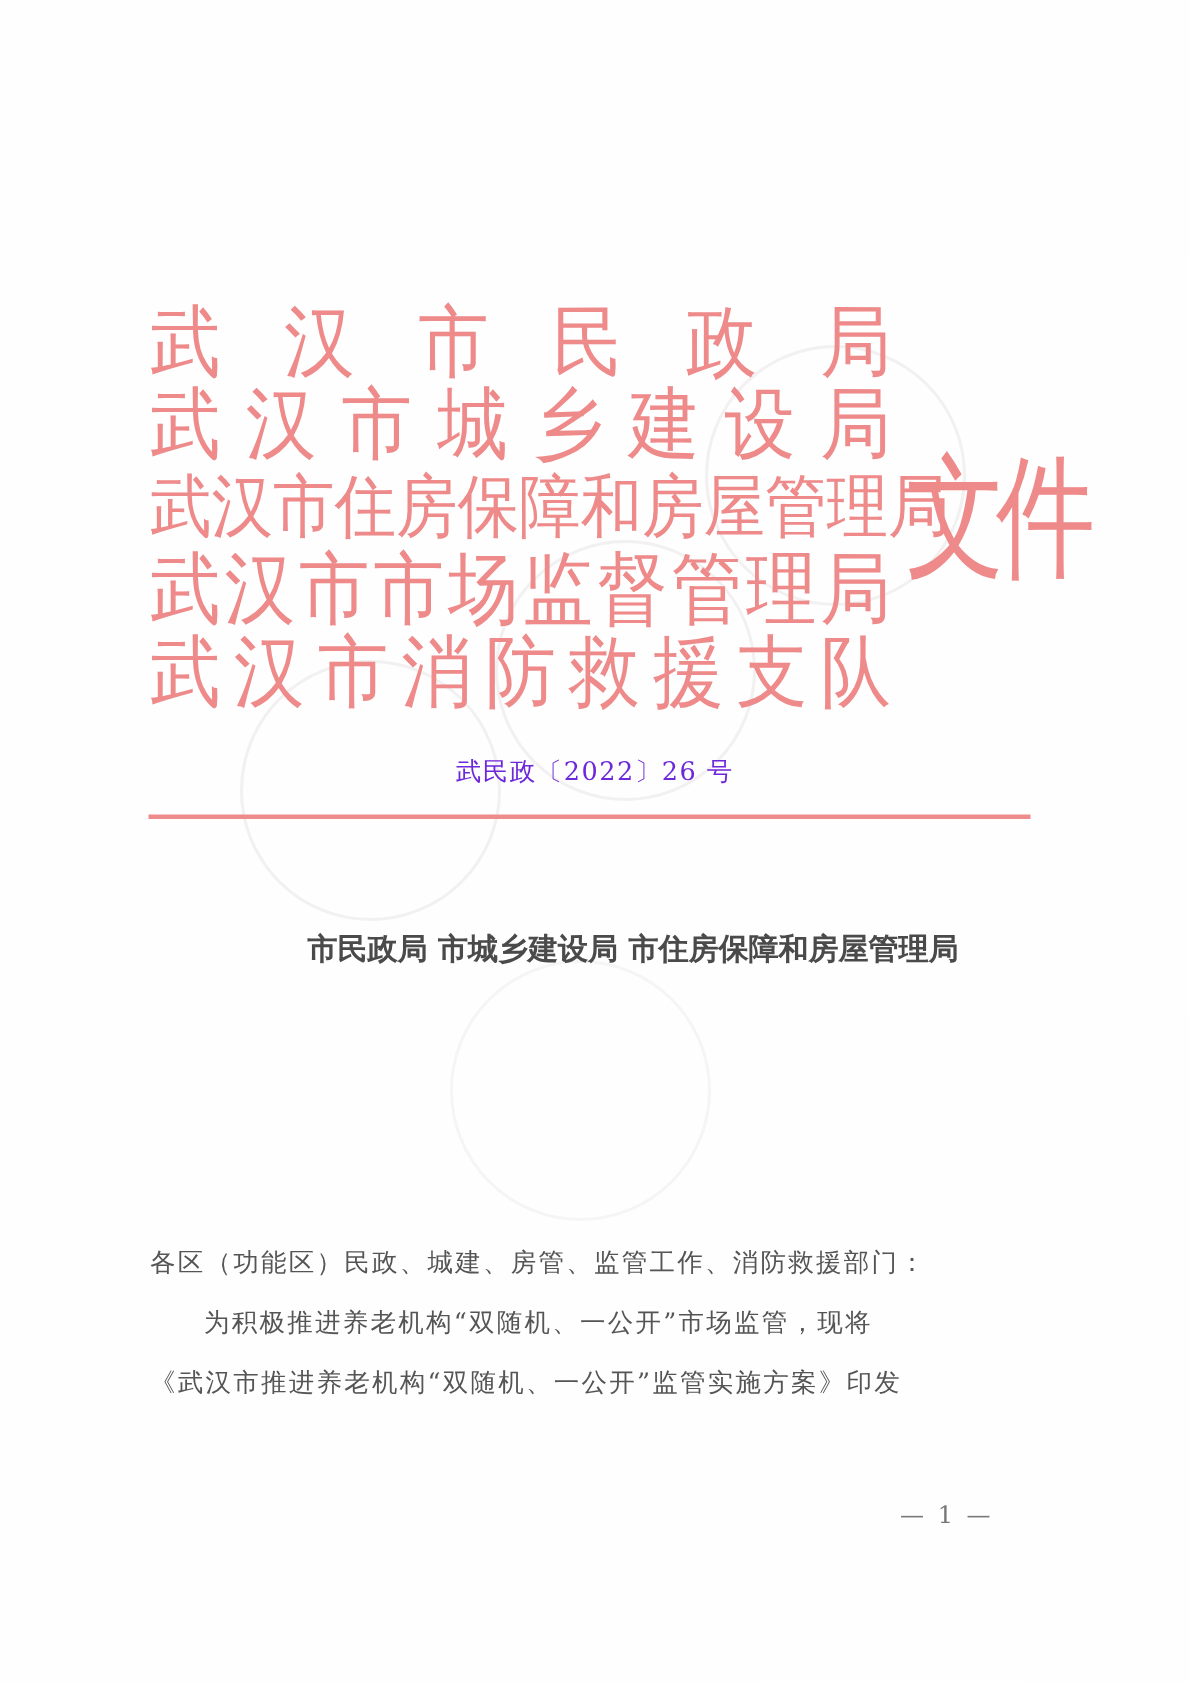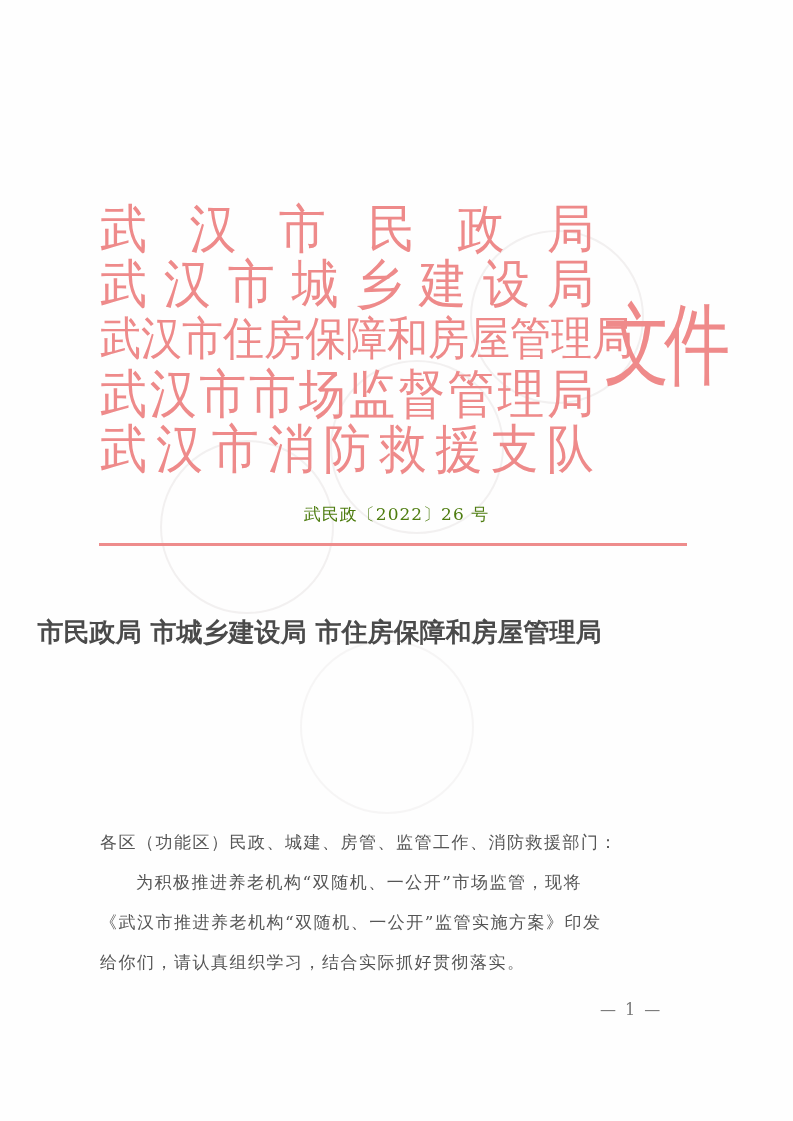--- a/index.html
+++ b/index.html
@@ -67,39 +67,39 @@
     font-weight: 300;
     letter-spacing: -6px;
   }
   .doc-number {
     position: absolute;
     left: 0;
     width: 793px;
     top: 503px;
     text-align: center;
     font-size: 17px;
-    color: #4d7c0f;
+    color: #6d28d9;
     letter-spacing: 1px;
   }
   .red-rule {
     position: absolute;
     left: 99px;
     top: 543px;
     width: 588px;
     height: 3px;
     background: #ee8c8c;
   }
   .title {
     position: absolute;
     left: 0;
     top: 610px;
     width: 639px;
-    text-align: center;
+    text-align: right;
     color: #4a4a4a;
-    font-size: 26px;
+    font-size: 20px;
     font-weight: bold;
     line-height: 45px;
   }
   .title div { white-space: nowrap; }
   .body-text {
     position: absolute;
     left: 100px;
     top: 822px;
     width: 600px;
     color: #555555;
@@ -194,18 +194,17 @@
   <div class="red-rule"></div>
 
   <div class="title">
     <div>市民政局 市城乡建设局 市住房保障和房屋管理局</div>
   </div>
 
   <div class="body-text">
     <p>各区（功能区）民政、城建、房管、监管工作、消防救援部门：</p>
     <p class="indent">为积极推进养老机构“双随机、一公开”市场监管，现将</p>
     <p>《武汉市推进养老机构“双随机、一公开”监管实施方案》印发</p>
-    <p>给你们，请认真组织学习，结合实际抓好贯彻落实。</p>
   </div>
 
   <div class="page-number">— 1 —</div>
 
 </div>
 
 </body></html>

